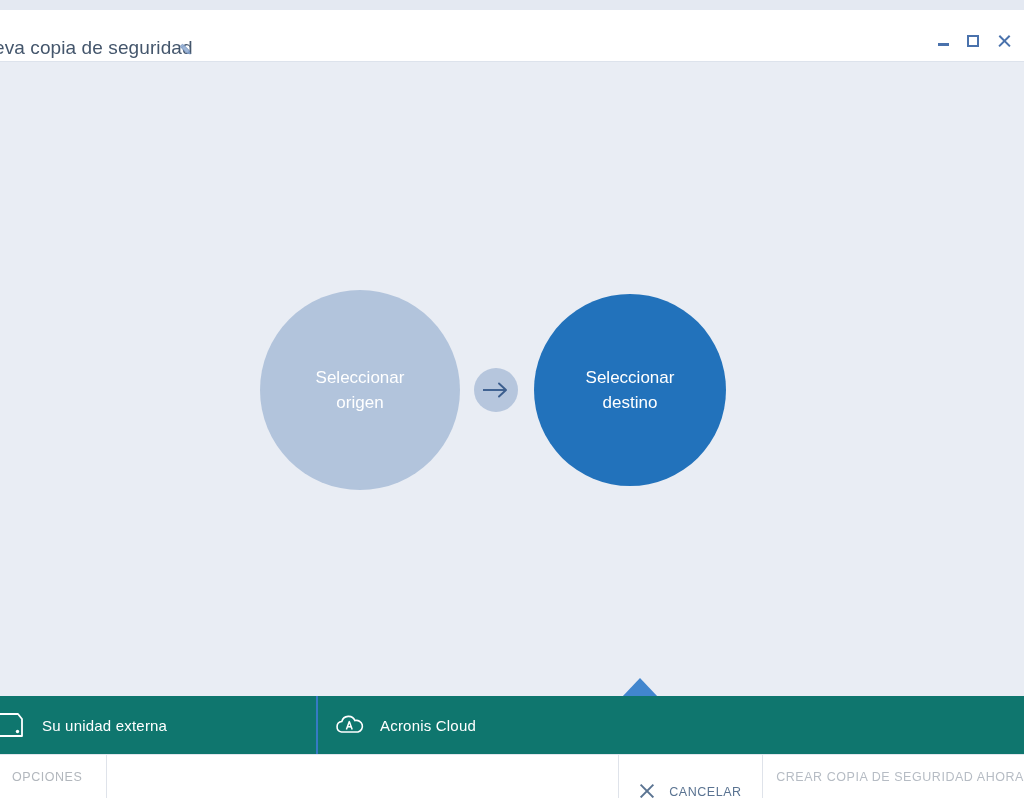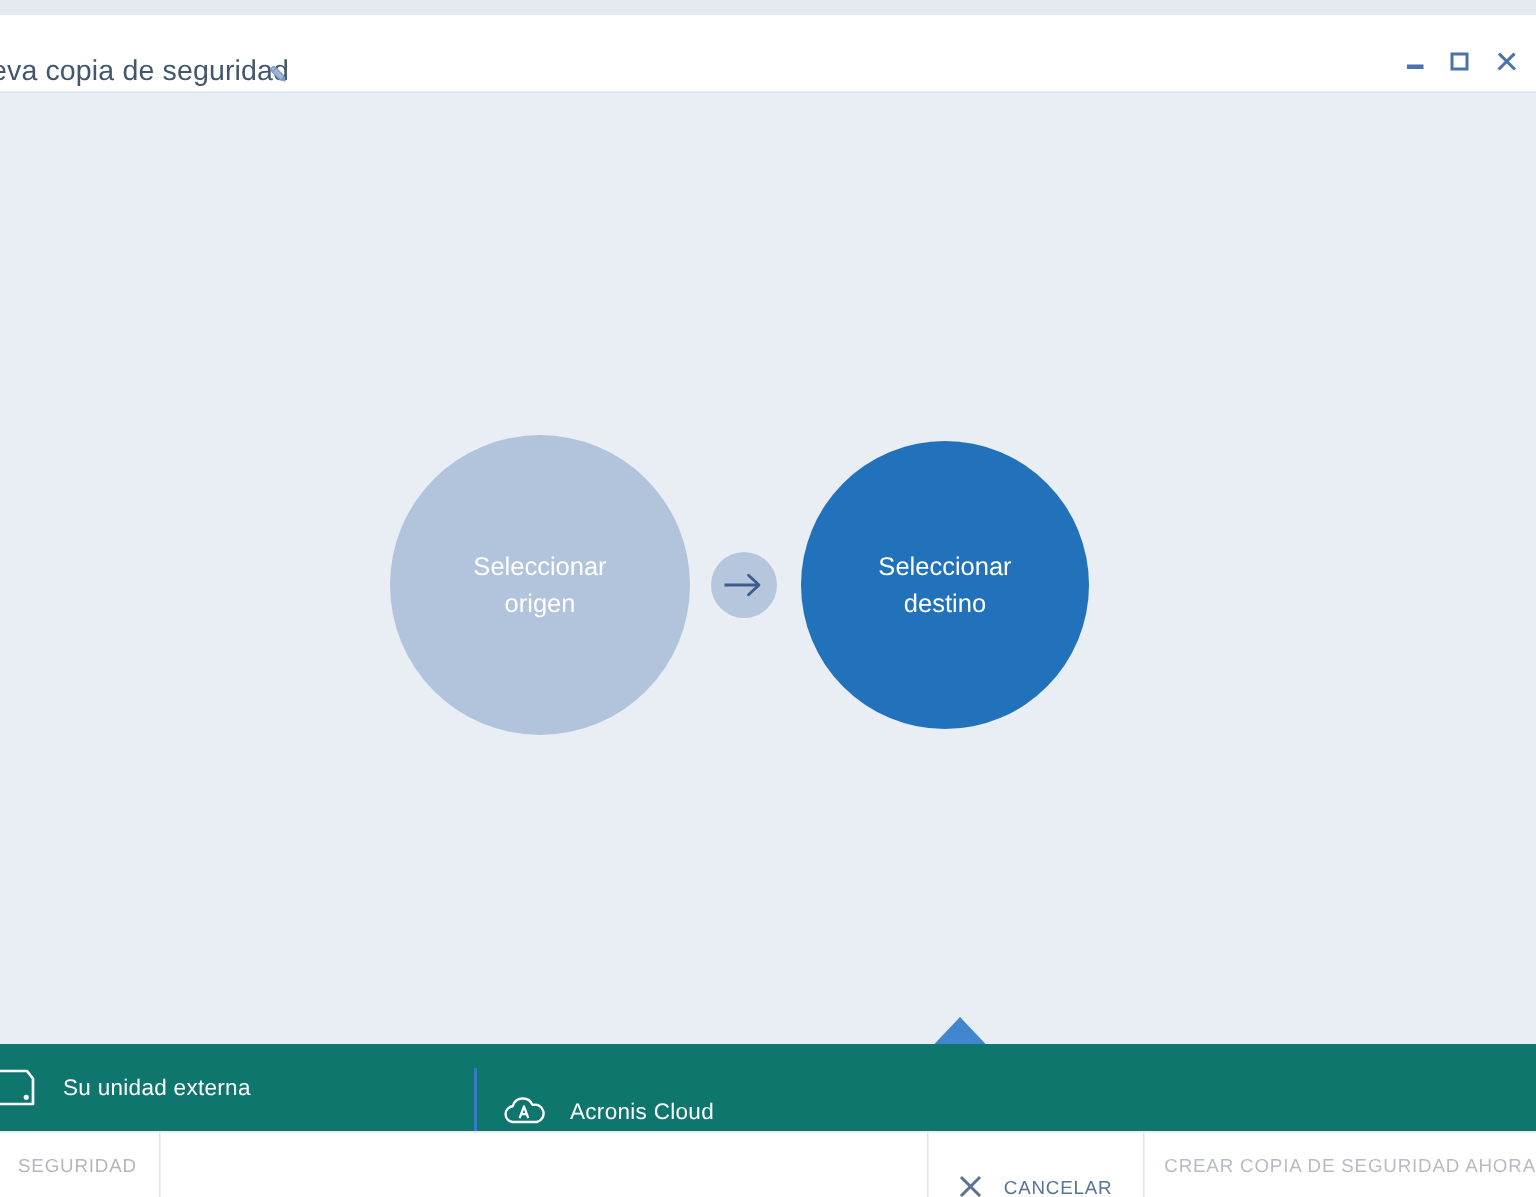--- a/index.html
+++ b/index.html
@@ -162,21 +162,21 @@
   .dest-item {
     position: relative;
     height: 58px;
     display: flex;
     align-items: center;
     gap: 16px;
     padding-left: 16px;
     cursor: pointer;
     color: #ffffff;
   }
-  .dest-item + .dest-item { border-left: 2px solid #357ac4; margin-top: 16px; }
+  .dest-item + .dest-item { border-left: 2px solid #357ac4; }
   .dest-item-0 { width: 316px; padding-left: 0px; }
   .dest-item-1 { width: 360px; padding-left: 16px; }
   .dest-item-2 { width: 348px; padding-left: 16px; }
   .dest-label {
     font-size: 15px;
     color: #ffffff;
     white-space: nowrap;
     letter-spacing: 0.2px;
   }
   .dest-icon {
@@ -322,21 +322,21 @@
         </svg>
       </span>
       <span class="dest-label">Acronis Cloud</span>
     </div>
 
   </div>
 
   <div class="toolbar">
 
     <div class="tb-cell tb-options">
-      <span>SEGURIDAD</span>
+      <span>OPCIONES</span>
     </div>
 
     <div class="tb-cell tb-spacer"></div>
 
     <div class="tb-cell tb-cancel">
       <span class="x-icon"></span>
       <span>CANCELAR</span>
     </div>
 
     <div class="tb-cell tb-create">

